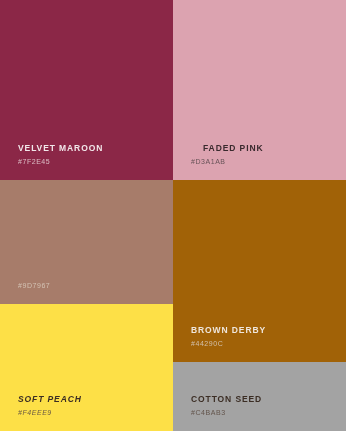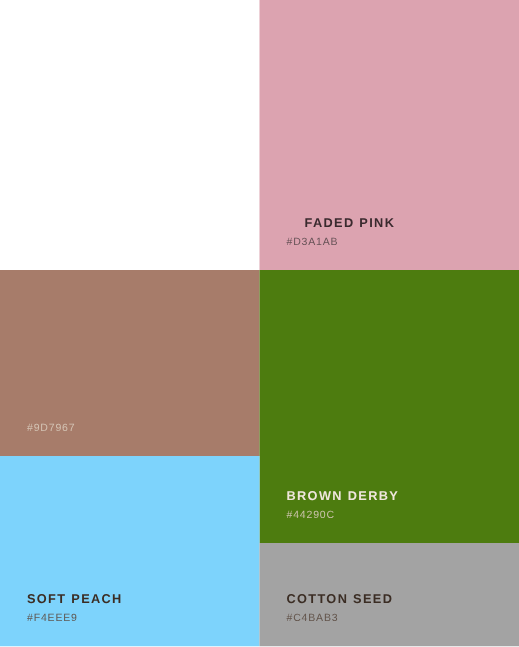--- a/index.html
+++ b/index.html
@@ -95,42 +95,48 @@
   .caption-cream .swatch-hex  { color: #d8cabb; }
 
   .caption-brown .swatch-name { color: #3b2d24; }
   .caption-brown .swatch-hex  { color: #5c4c42; }
 </style>
 </head>
 <body>
 
 <div id="palette-board">
 
+  <div class="swatch" id="swatch-velvet-maroon" style="background-color: rgb(139, 39, 71);">
+    <div class="swatch-caption caption-light">
+      <p class="swatch-name">VELVET MAROON</p>
+      <p class="swatch-hex">#7F2E45</p>
+    </div>
+  </div>
 
   <div class="swatch" id="swatch-faded-pink" style="background-color: rgb(220, 163, 176);">
     <div class="swatch-caption caption-dark">
       <p class="swatch-name">FADED PINK</p>
       <p class="swatch-hex">#D3A1AB</p>
     </div>
   </div>
 
   <div class="swatch" id="swatch-moca-mousse" style="background-color: rgb(167, 124, 106);">
     <div class="swatch-caption caption-cream">
       <p class="swatch-hex">#9D7967</p>
     </div>
   </div>
 
-  <div class="swatch" id="swatch-brown-derby" style="background-color: #4d7c0f;">
+  <div class="swatch" id="swatch-brown-derby" style="background-color: #a16207;">
     <div class="swatch-caption caption-cream">
       <p class="swatch-name">BROWN DERBY</p>
       <p class="swatch-hex">#44290C</p>
     </div>
   </div>
 
-  <div class="swatch" id="swatch-soft-peach" style="background-color: #7dd3fc;">
+  <div class="swatch" id="swatch-soft-peach" style="background-color: #fde047; font-style: italic;">
     <div class="swatch-caption caption-brown">
       <p class="swatch-name">SOFT PEACH</p>
       <p class="swatch-hex">#F4EEE9</p>
     </div>
   </div>
 
   <div class="swatch" id="swatch-cotton-seed" style="background-color: #a3a3a3;">
     <div class="swatch-caption caption-brown">
       <p class="swatch-name">COTTON SEED</p>
       <p class="swatch-hex">#C4BAB3</p>

